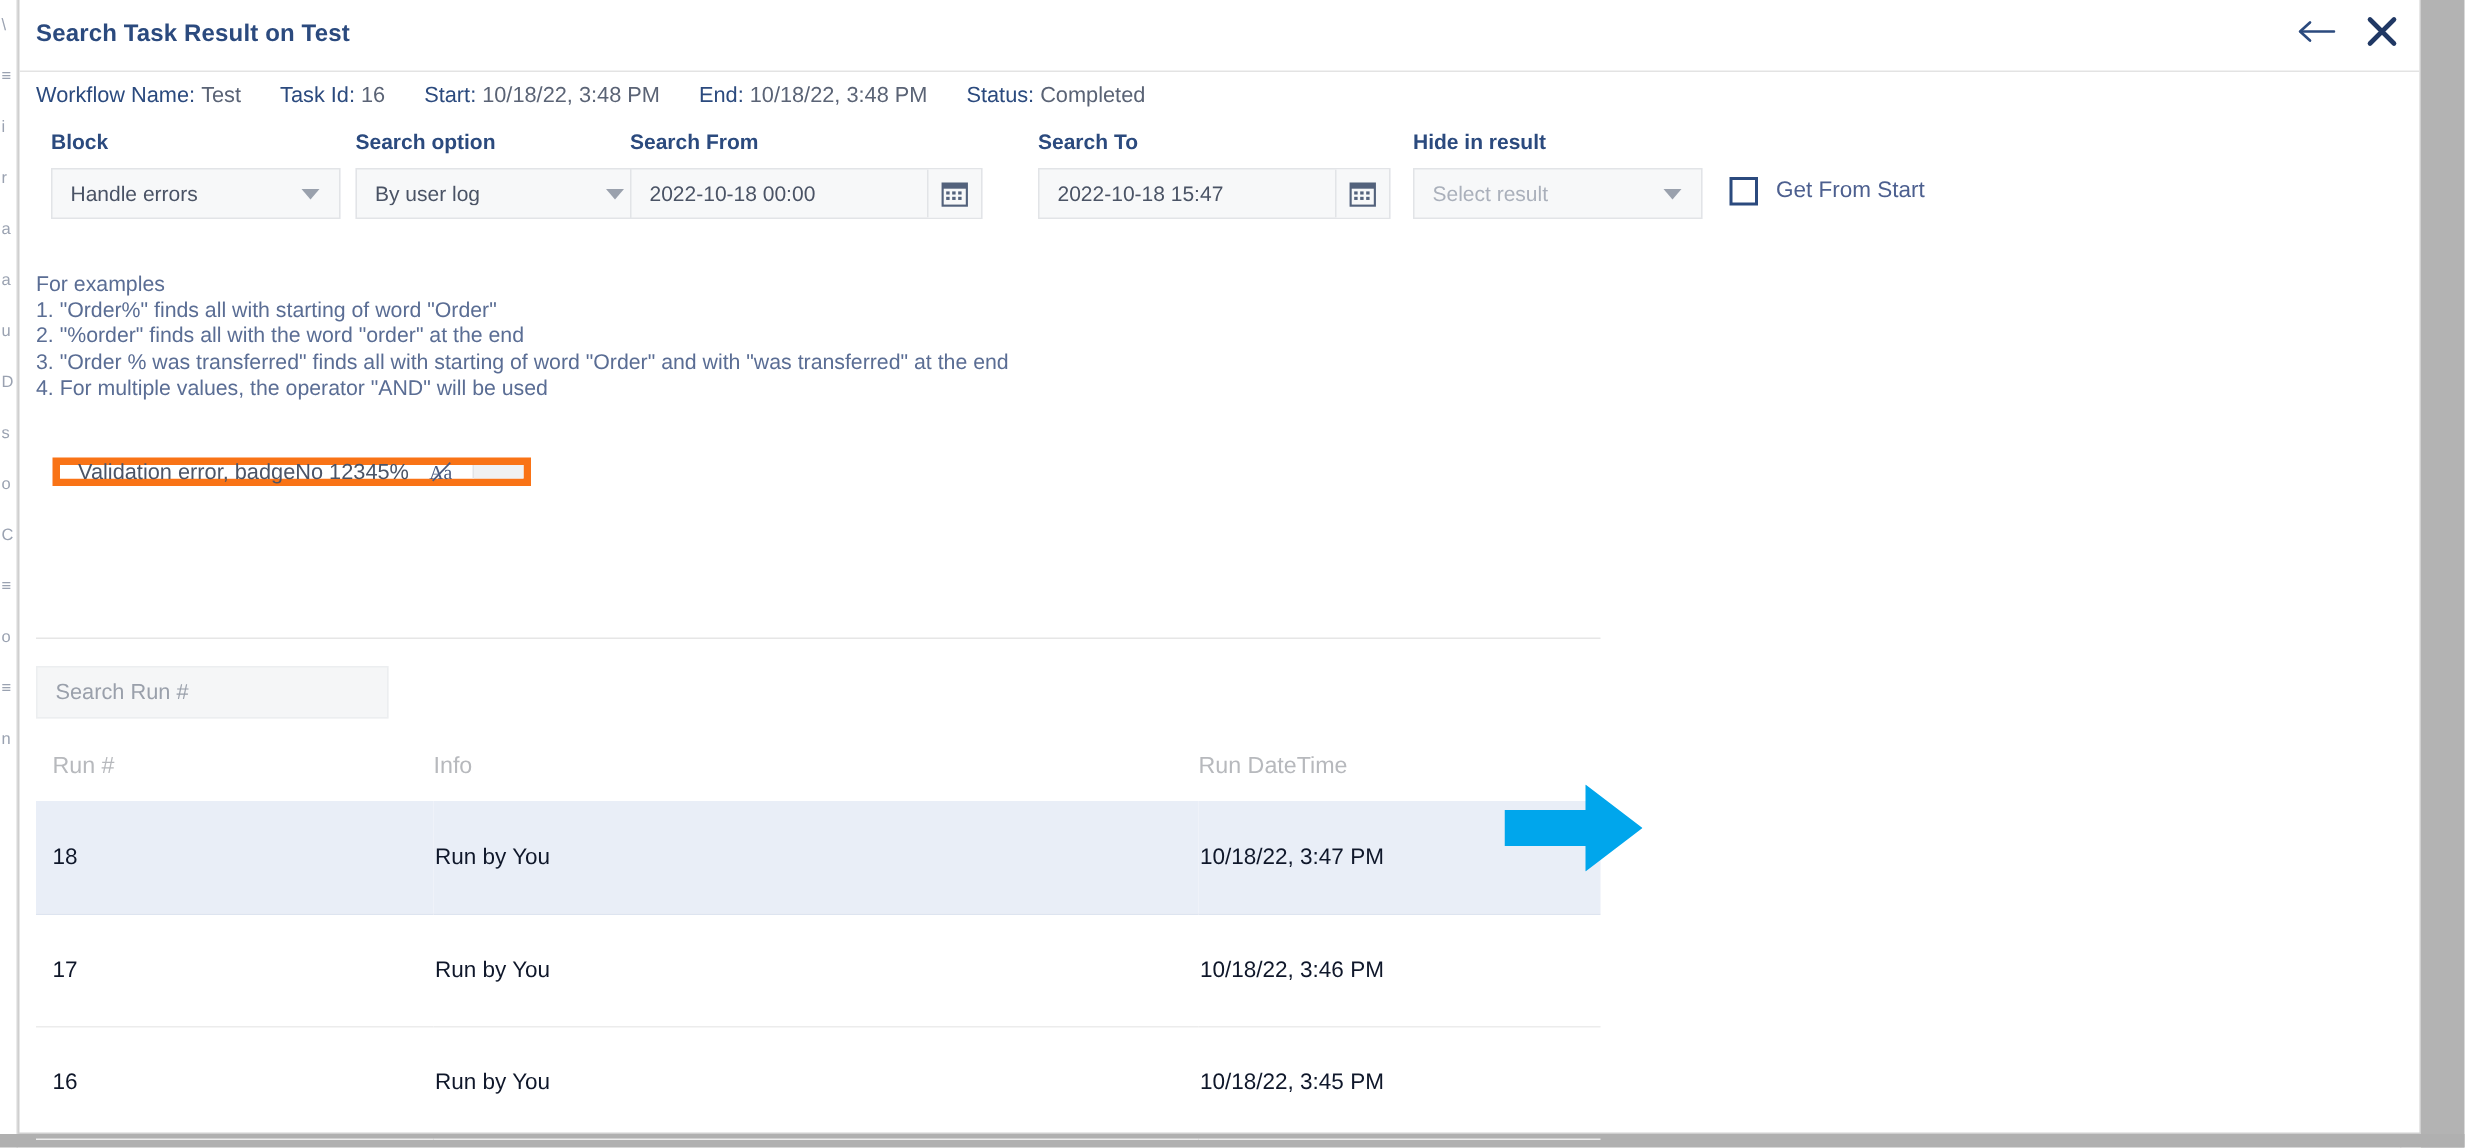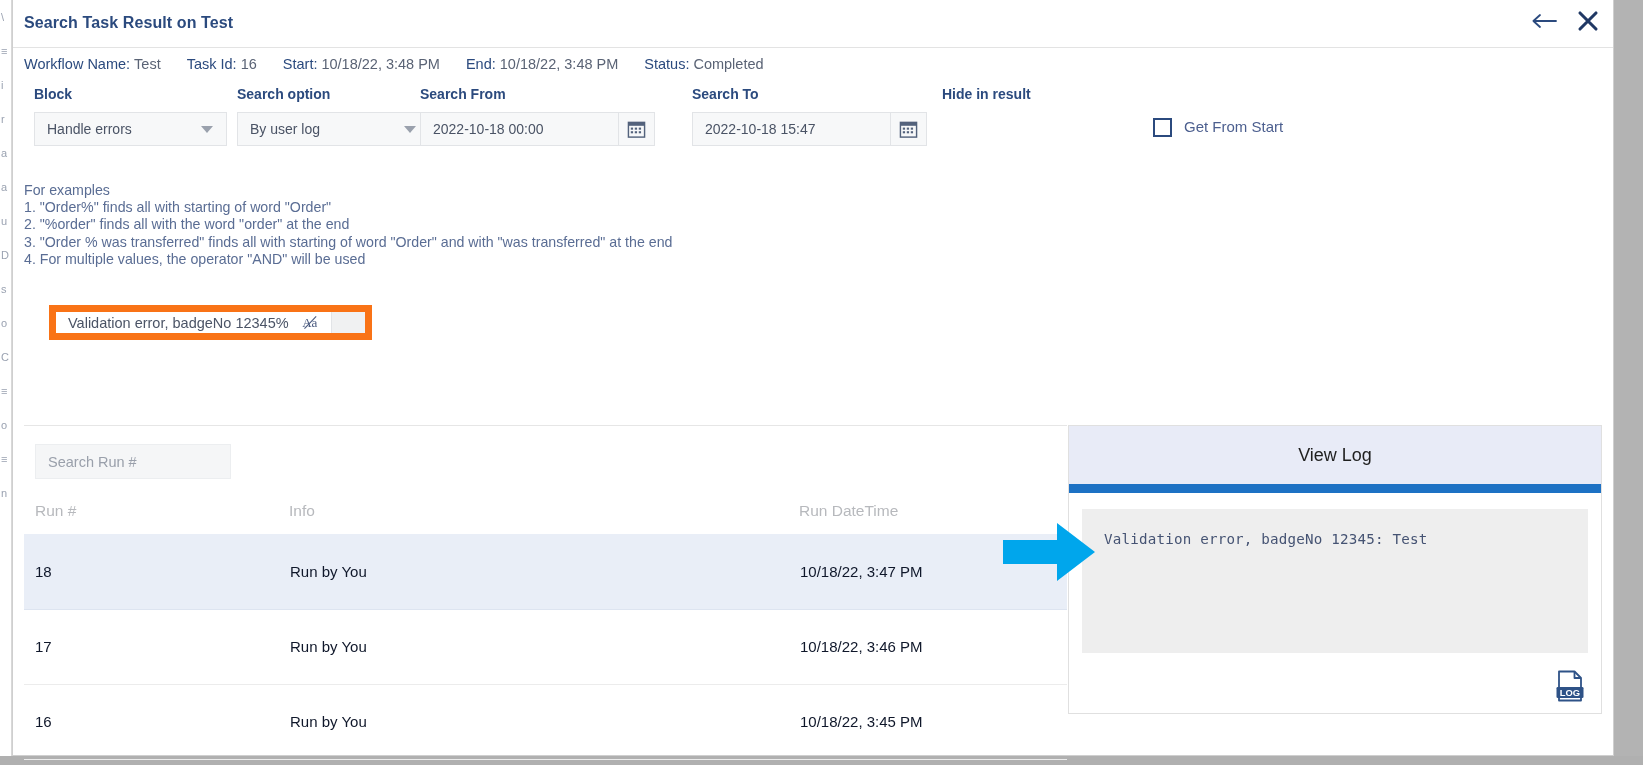--- a/index.html
+++ b/index.html
@@ -162,24 +162,24 @@
     font-size: 14.2px;
     color: #4f6490;
     line-height: 17.2px;
   }
   .help .head { font-weight: bold; color: #2b4a7e; display: block; margin-bottom: 1px; }
   .help .ln { display: block; color: #5a6d94; }
 
   
   .chipbox {
     position: absolute;
-    left: 36px; top: 305px;
+    left: 22px; top: 305px;
     display: flex;
-    height: 35px;
-    border: 7px solid #f97316;
+    height: 19px;
+    border: 5px solid #f97316;
     background: #ffffff;
   }
   .chip {
     display: flex; align-items: center;
     padding: 0 10px 0 12px;
     font-size: 14.5px;
     color: #4b5466;
     background: #ffffff;
     border-right: 1px solid #e2e4e7;
     white-space: nowrap;
@@ -195,22 +195,21 @@
   .results {
     position: absolute;
     left: 11px; top: 425px;
     width: 1043px;
   }
   .results-divider {
     height: 1px; background: #e6e6e6;
     margin-bottom: 18px;
   }
   .runsearch {
-    margin-left: 11px;
-    width: 196px; height: 35px;
+    width: 235px; height: 35px;
     background: #f5f6f7;
     border: 1px solid #eceef0;
     display: flex; align-items: center;
     padding-left: 12px;
     font-size: 14.5px;
     color: #9aa0ab;
     cursor: text;
   }
   .tbl { width: 100%; border-collapse: collapse; margin-top: 23px; }
   .tbl th {
@@ -411,20 +410,24 @@
                 <rect x="8.2" y="11.8" width="2.4" height="2.2"></rect>
                 <rect x="12.4" y="11.8" width="2.4" height="2.2"></rect>
             </g>
           </svg>
         </span>
       </div>
     </div>
 
     <div class="field f-hide">
       <span class="field-label">Hide in result</span>
+      <div class="ctl">
+        <span class="txt muted">Select result</span>
+        <span class="caret"></span>
+      </div>
     </div>
 
     <div class="field f-check">
       <label class="checkwrap">
         <span class="checkbox"></span>
         <span class="check-label">Get From Start</span>
       </label>
     </div>
   </div>
 
@@ -474,32 +477,19 @@
         </tr>
         <tr>
           <td class="col-run">16</td>
           <td class="col-info">Run by You</td>
           <td class="col-dt">10/18/22, 3:45 PM</td>
         </tr>
       </tbody>
     </table>
   </div>
 
-  <div class="logpanel">
-    <div class="log-head">View Log</div>
-    <div class="log-accent"></div>
-    <div class="log-body">Validation error, badgeNo 12345: Test</div>
-    <div class="log-foot">
-      <svg viewBox="0 0 30 32" xmlns="http://www.w3.org/2000/svg">
-        <path d="M4 1.5 H19.5 L26 8 V30.5 H4 Z" fill="#ffffff" stroke="#2e5287" stroke-width="1.8" stroke-linejoin="round"></path>
-        <path d="M19.5 1.5 V8 H26" fill="none" stroke="#2e5287" stroke-width="1.8" stroke-linejoin="round"></path>
-        <rect x="1.5" y="17" width="27" height="11" rx="1.3" fill="#2e5287"></rect>
-        <text x="15" y="25.8" text-anchor="middle" font-family="Liberation Sans, sans-serif" font-size="9.4" font-weight="bold" fill="#ffffff">LOG</text>
-      </svg>
-    </div>
-  </div>
 </div>
 
 <div class="anno-arrow">
   <svg viewBox="0 0 92 58" xmlns="http://www.w3.org/2000/svg">
     <path d="M0 17 H54 V0 L92 29 L54 58 V41 H0 Z" fill="#00a6ec"></path>
   </svg>
 </div>
 
 </body></html>

